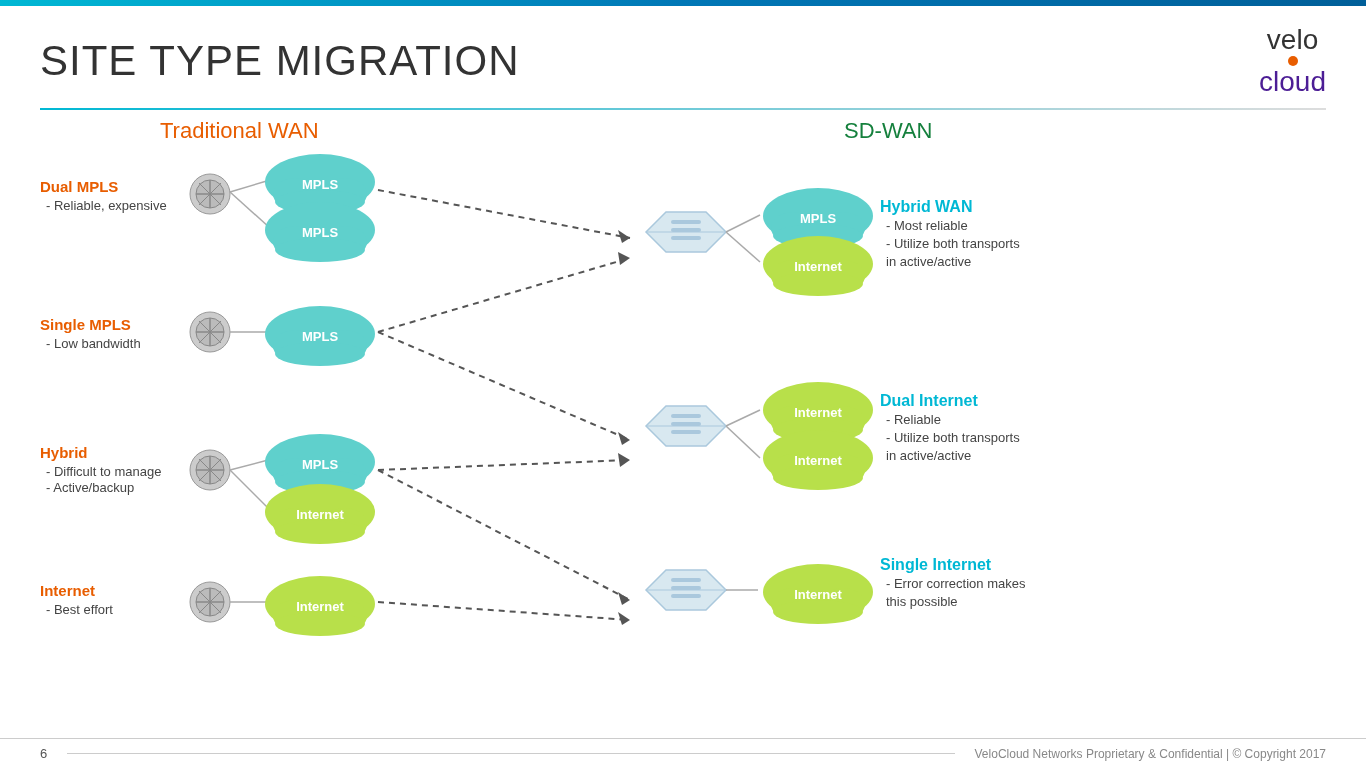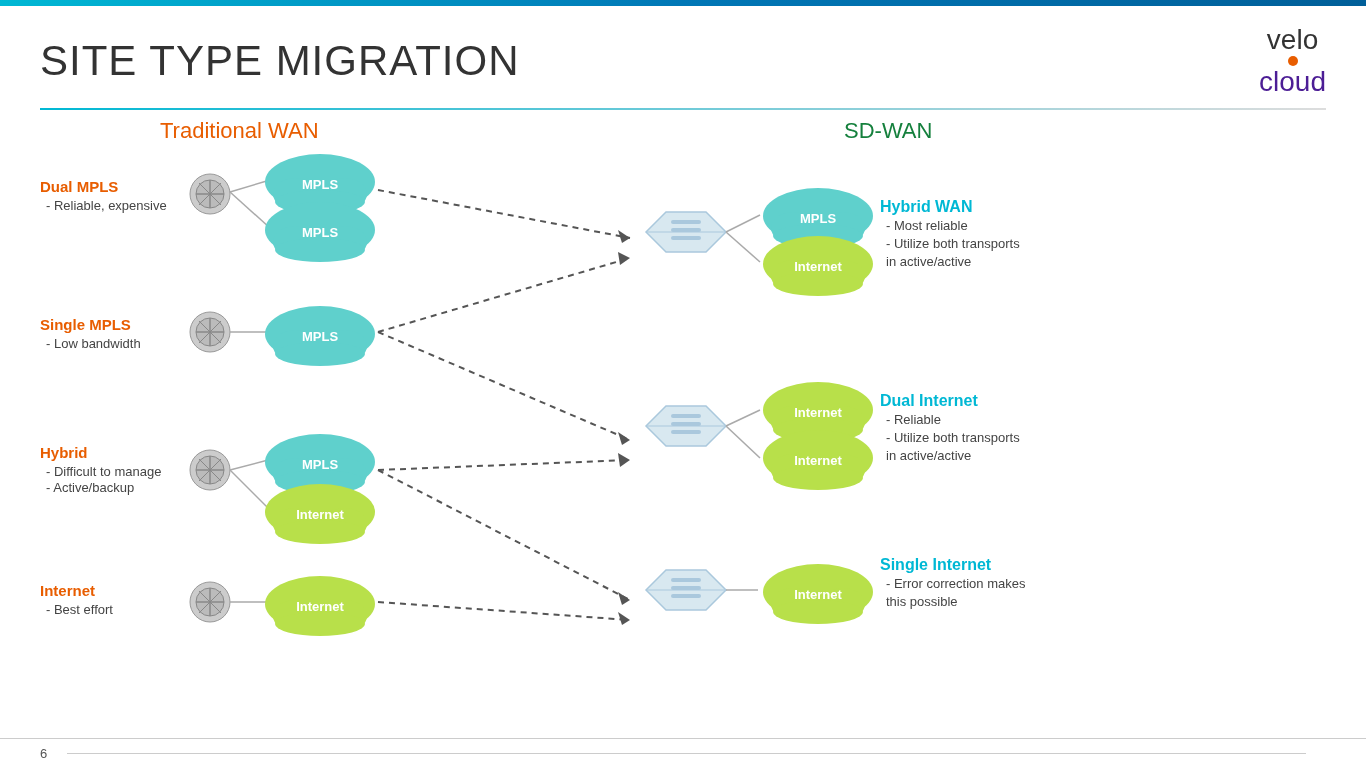--- a/index.html
+++ b/index.html
@@ -320,13 +320,14 @@
     <text x="840" y="460" fill="#00b8d4" font-size="16" font-weight="600">Single Internet</text>
     <text x="846" y="478" fill="#444" font-size="13">- Error correction makes</text>
     <text x="846" y="496" fill="#444" font-size="13">  this possible</text>
 
   </svg>
 </div>
 
 <div class="footer">
   <span class="footer-num">6</span>
   <div style="flex:1; height:1px; background:#ccc; margin:0 20px;"></div>
+  <span class="footer-copy">VeloCloud Networks Proprietary &amp; Confidential  |  © Copyright 2017</span>
 </div>
 
 </body></html>

